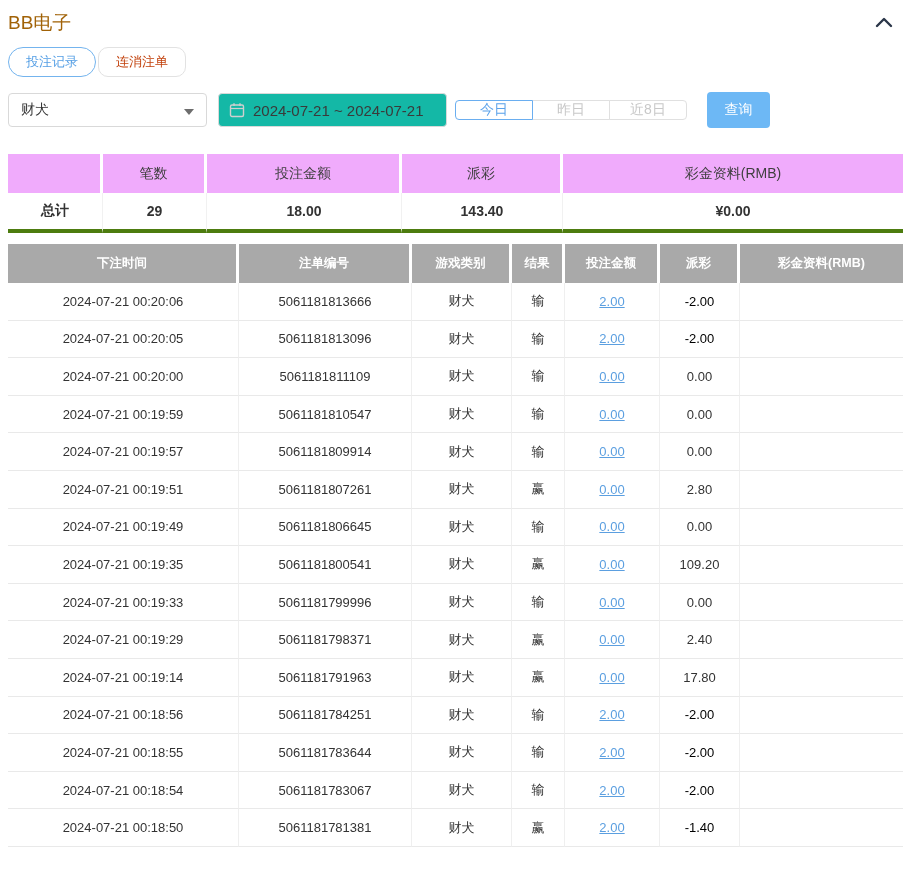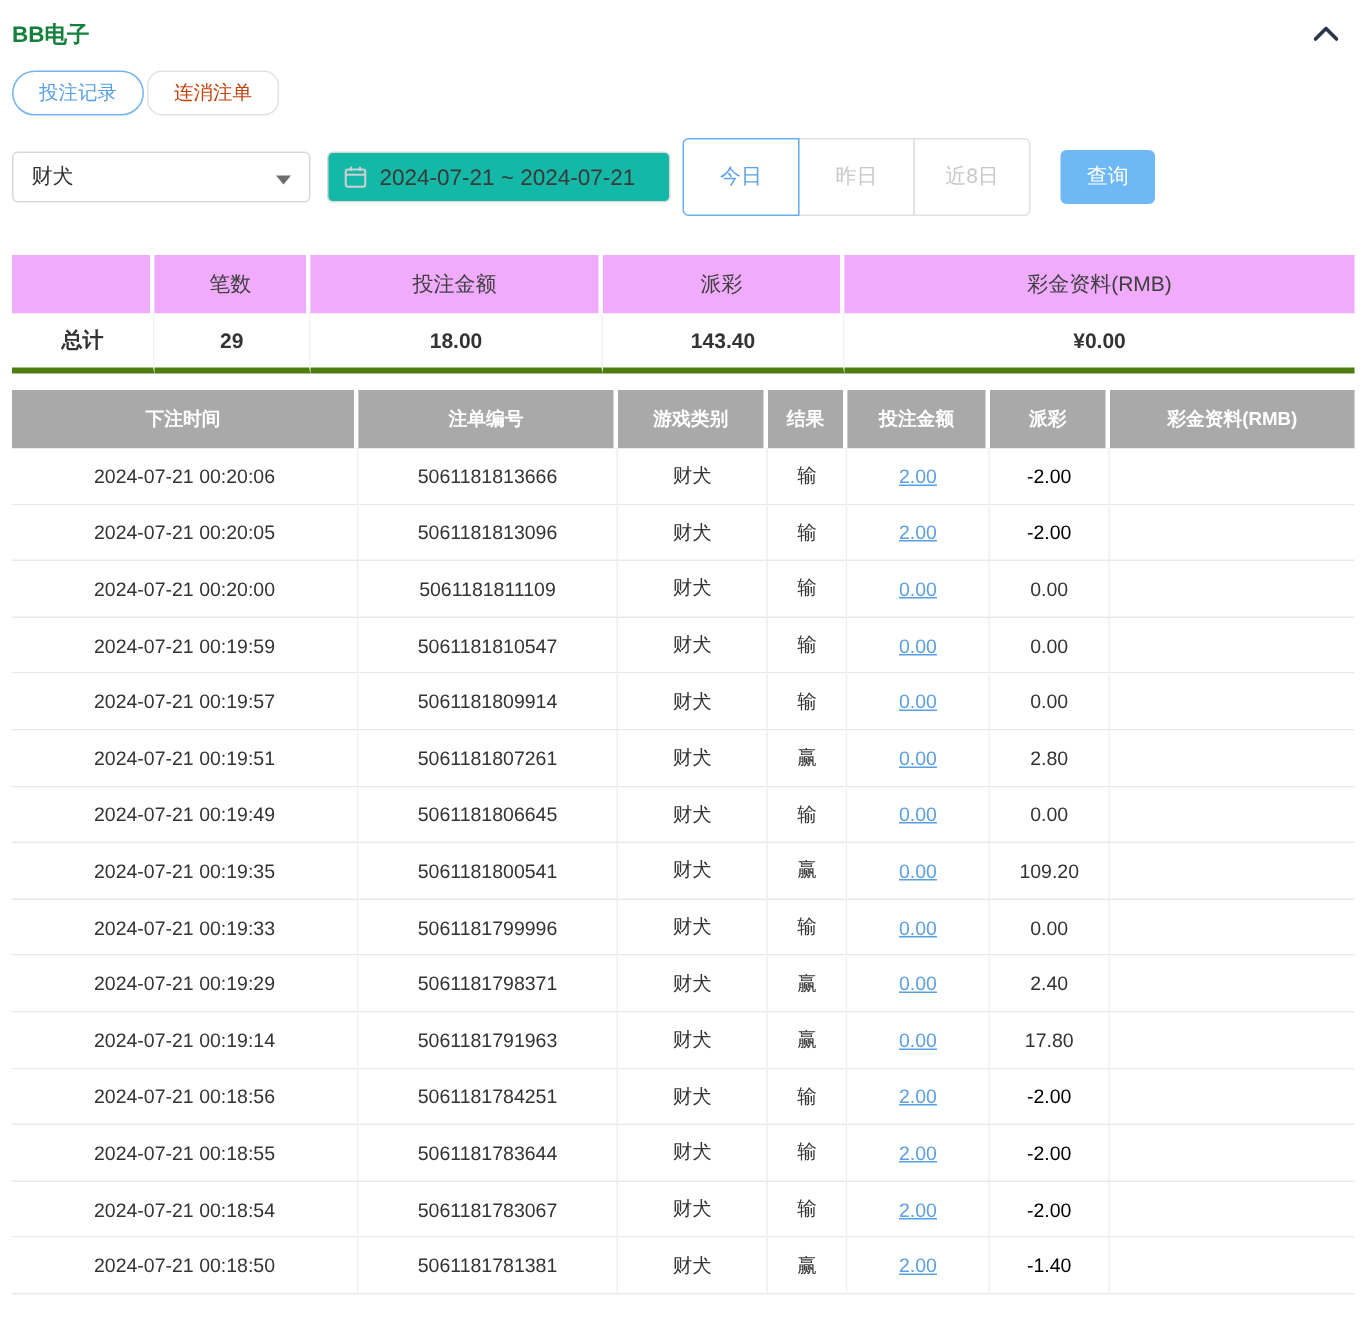--- a/index.html
+++ b/index.html
@@ -9,21 +9,21 @@
     font-family: "Liberation Sans", "DejaVu Sans", sans-serif;
     color: #333;
     padding: 0 8px;
   }
 
   
   .title-row {
     display: flex; justify-content: space-between; align-items: center;
     padding-top: 12px; height: 34px;
   }
-  .panel-title { font-size: 15px; font-weight: 700; color: #15803d; }
+  .panel-title { font-size: 19px; font-weight: 400; color: #a16207; }
   .collapse-btn { border: none; background: none; cursor: pointer; padding: 2px 4px; margin-right: 6px; }
 
   
   .tabs-row { margin-top: 13px; display: flex; align-items: center; }
   .tab-pill {
     height: 30px; padding: 5px 17px; background: #fff; font-size: 13px;
     display: inline-flex; align-items: center; cursor: pointer;
   }
   .tab-pill.active { border: 1px solid #74b4ee; color: #559fe5; border-radius: 16px; }
   .tab-pill.inactive { border: 1px solid #e2e2e2; color: #c2410c; border-radius: 10px; margin-left: 2px; }
@@ -41,21 +41,21 @@
     border-top: 6px solid #6d6d6d;
   }
   .date-input {
     margin-left: 11px; width: 229px; height: 34px; border: 1px solid #d9d9d9;
     border-radius: 4px; display: flex; align-items: center; padding: 0 10px;
     font-size: 15px; color: #3a3a3a; cursor: pointer; background: #14b8a6;
   }
   .date-input .cal { margin-right: 8px; display: inline-flex; }
   .btn-group { margin-left: 8px; display: flex; }
   .range-btn {
-    height: 52px; width: 78px; background: #fff; border: 1px solid #e0e0e0;
+    height: 20px; width: 78px; background: #fff; border: 1px solid #e0e0e0;
     font-size: 14px; color: #c8c8c8; cursor: pointer; margin-left: -1px;
     font-family: inherit;
   }
   .range-btn:first-child { border-radius: 4px 0 0 4px; margin-left: 0; }
   .range-btn:last-child { border-radius: 0 4px 4px 0; }
   .range-btn.active { border: 1px solid #6aaef0; color: #5ba2ea; position: relative; z-index: 2; }
   .query-btn {
     margin-left: 20px; width: 63px; height: 36px; background: #6db8f5; color: #fff;
     border: none; border-radius: 4px; font-size: 14px; cursor: pointer;
     font-family: inherit;

